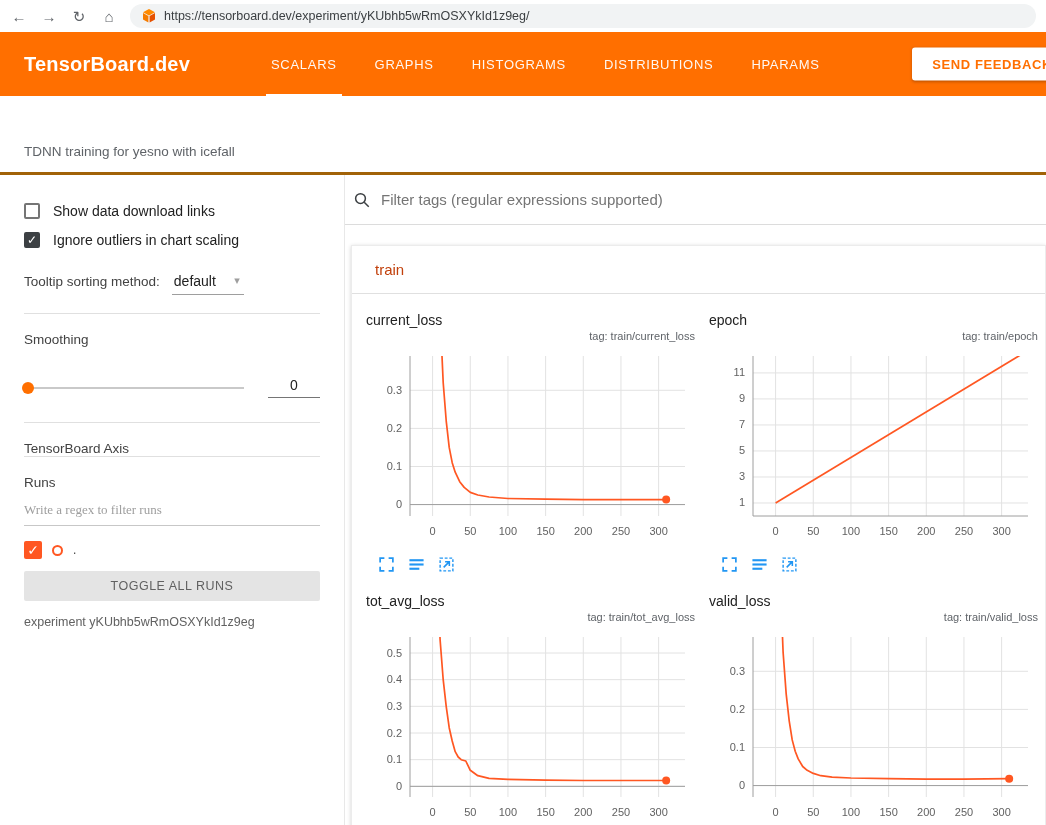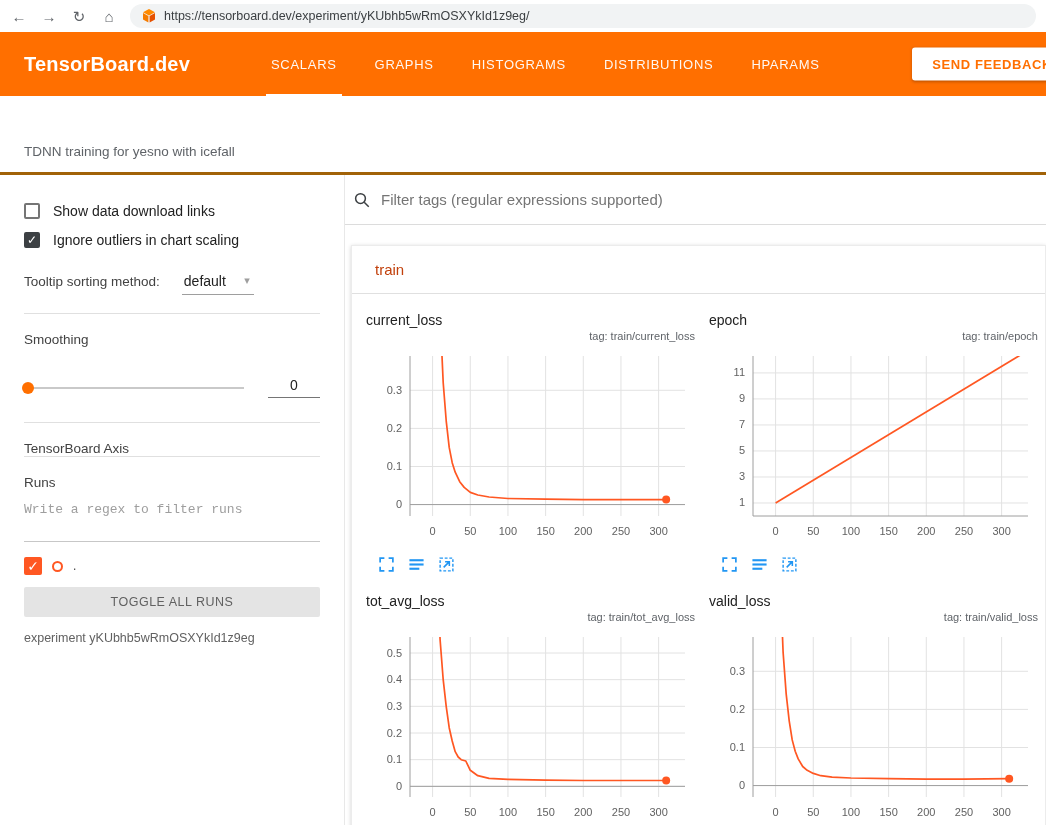--- a/index.html
+++ b/index.html
@@ -29,35 +29,35 @@
   
   .content { display: flex; height: 652px; }
 
   
   .sidebar { width: 345px; flex-shrink: 0; border-right: 1px solid #e8e8e8; padding: 28px 24px 0; }
   .check-row { display: flex; align-items: center; gap: 13px; margin-bottom: 13px; cursor: pointer; }
   .check-label { font-size: 14px; color: #212121; }
   .checkbox { width: 16px; height: 16px; border: 2px solid #757575; border-radius: 2px; flex-shrink: 0;
     display: flex; align-items: center; justify-content: center; font-size: 12px; color: transparent; }
   .checkbox.checked { background: #3c4043; border-color: #3c4043; color: #fff; }
-  .tooltip-row { margin-top: 25px; display: flex; align-items: baseline; gap: 22px; padding-bottom: 18px; }
+  .tooltip-row { margin-top: 25px; display: flex; align-items: baseline; gap: 12px; padding-bottom: 18px; }
   .tooltip-label { font-size: 13.5px; color: #424242; }
   .select { font-size: 14px; color: #212121; border-bottom: 1px solid #9e9e9e; padding: 0 28px 5px 2px; position: relative; cursor: pointer; min-width: 70px; }
   .select-arrow { position: absolute; right: 4px; top: 1px; color: #9e9e9e; font-size: 11px; }
   .divider { border-top: 1px solid #e0e0e0; }
   .section-label { font-size: 13.5px; color: #424242; margin: 18px 0 0; }
   .slider-row { display: flex; align-items: center; margin: 30px 0 24px; }
   .slider { flex: 1; height: 2px; background: #c9c9c9; position: relative; margin-right: 24px; cursor: pointer; }
   .slider-thumb { position: absolute; left: -2px; top: -5px; width: 12px; height: 12px; border-radius: 50%; background: #ff6f00; cursor: pointer; }
   .slider-value { width: 52px; text-align: center; font-size: 14px; color: #212121; border-bottom: 1px solid #757575; padding-bottom: 4px; }
   .axis-buttons { display: flex; gap: 16px; align-items: center; margin: 16px 0 22px; }
   .axis-btn { font-size: 12.5px; letter-spacing: 0.4px; color: #616161; padding: 8px 13px; border-radius: 2px; cursor: pointer; }
   .axis-btn.active { background: #6f6f6f; color: #fff; box-shadow: 0 1px 2px rgba(0,0,0,0.3); }
   .regex-input { width: 100%; border: none; outline: none; border-bottom: 1px solid #c7c7c7; background: transparent;
-    font-size: 13px; color: #701a75; padding: 12px 0 24px; font-family: Liberation Mono, monospace; }
+    font-size: 13px; color: #701a75; padding: 12px 0 7px; font-family: Liberation Serif, serif; }
   .regex-input::placeholder { color: #9e9e9e; }
   .run-row { display: flex; align-items: center; gap: 10px; margin: 15px 0 12px; }
   .run-checkbox { width: 18px; height: 18px; background: #ff5722; border-radius: 2px; color: #fff;
     display: flex; align-items: center; justify-content: center; font-size: 14px; cursor: pointer; flex-shrink: 0; }
   .run-swatch { width: 11px; height: 11px; border: 2px solid #ff5722; border-radius: 50%; flex-shrink: 0; }
   .run-name { font-size: 12px; color: #424242; }
   .toggle-btn { width: 100%; background: #e4e4e4; color: #616161; font-size: 12.5px; letter-spacing: 0.5px;
     text-align: center; padding: 8px 0; border-radius: 2px; cursor: pointer; margin: 6px 0 14px; }
   .experiment-note { font-size: 12.5px; color: #616161; }
 

